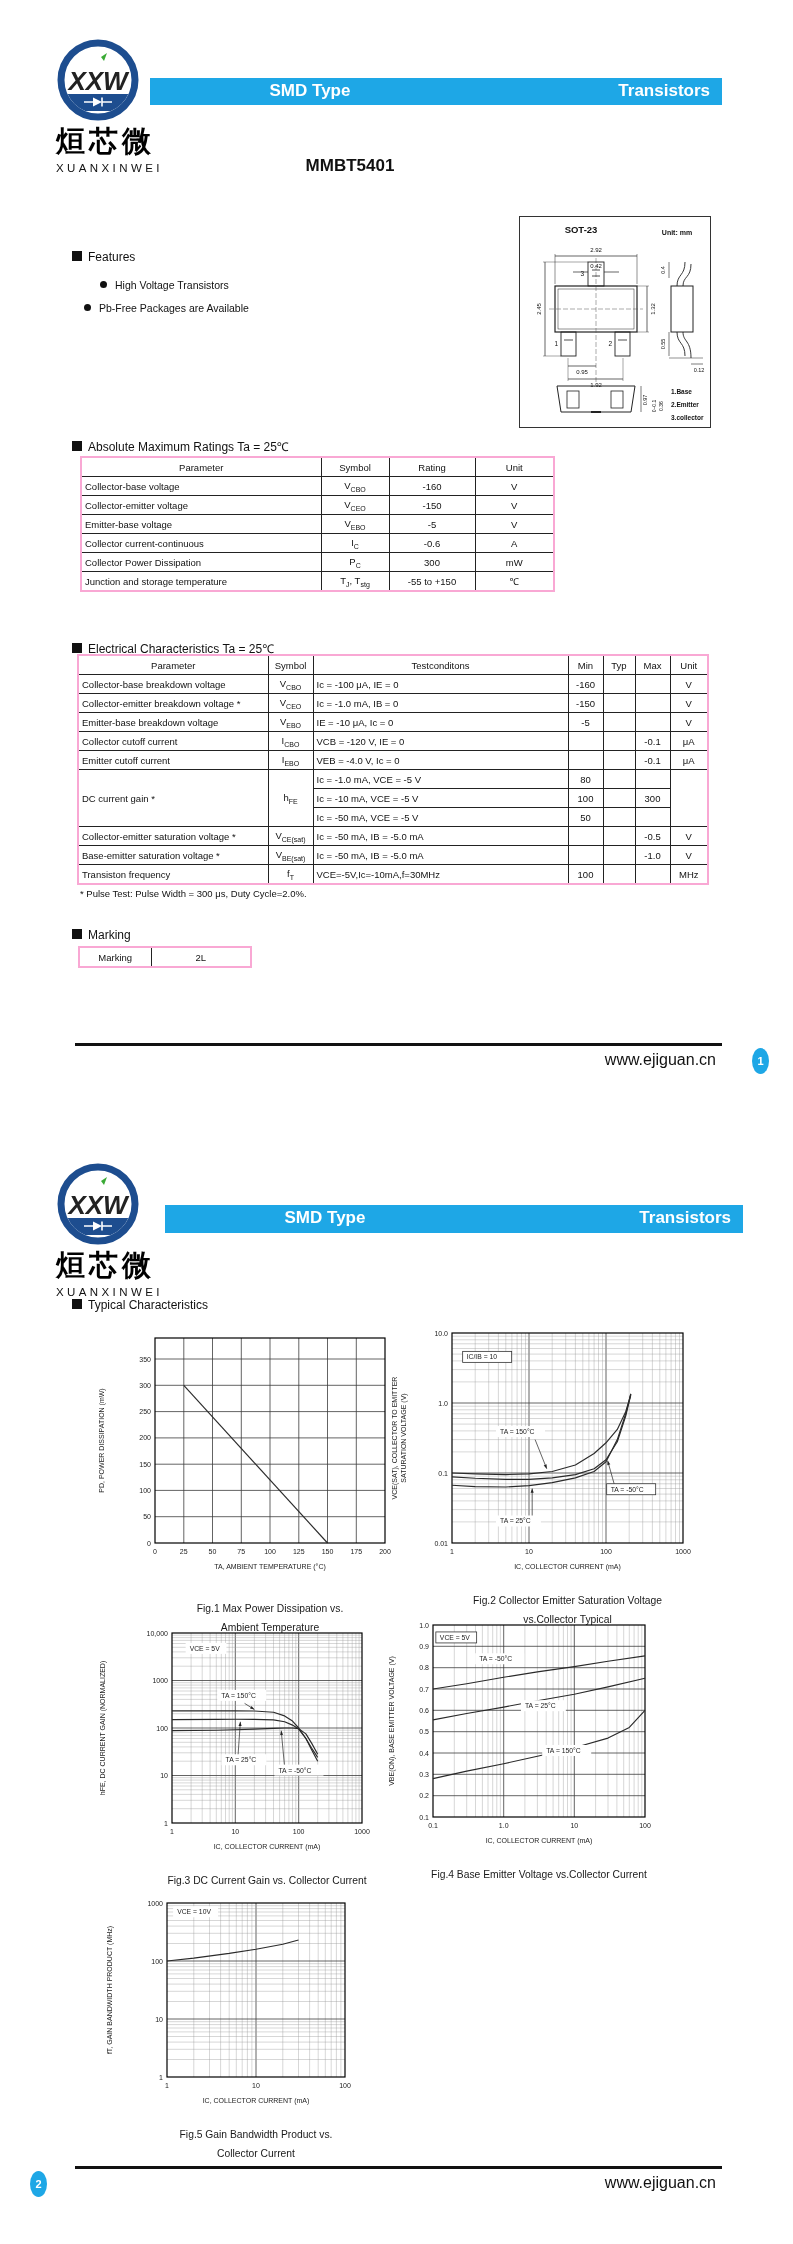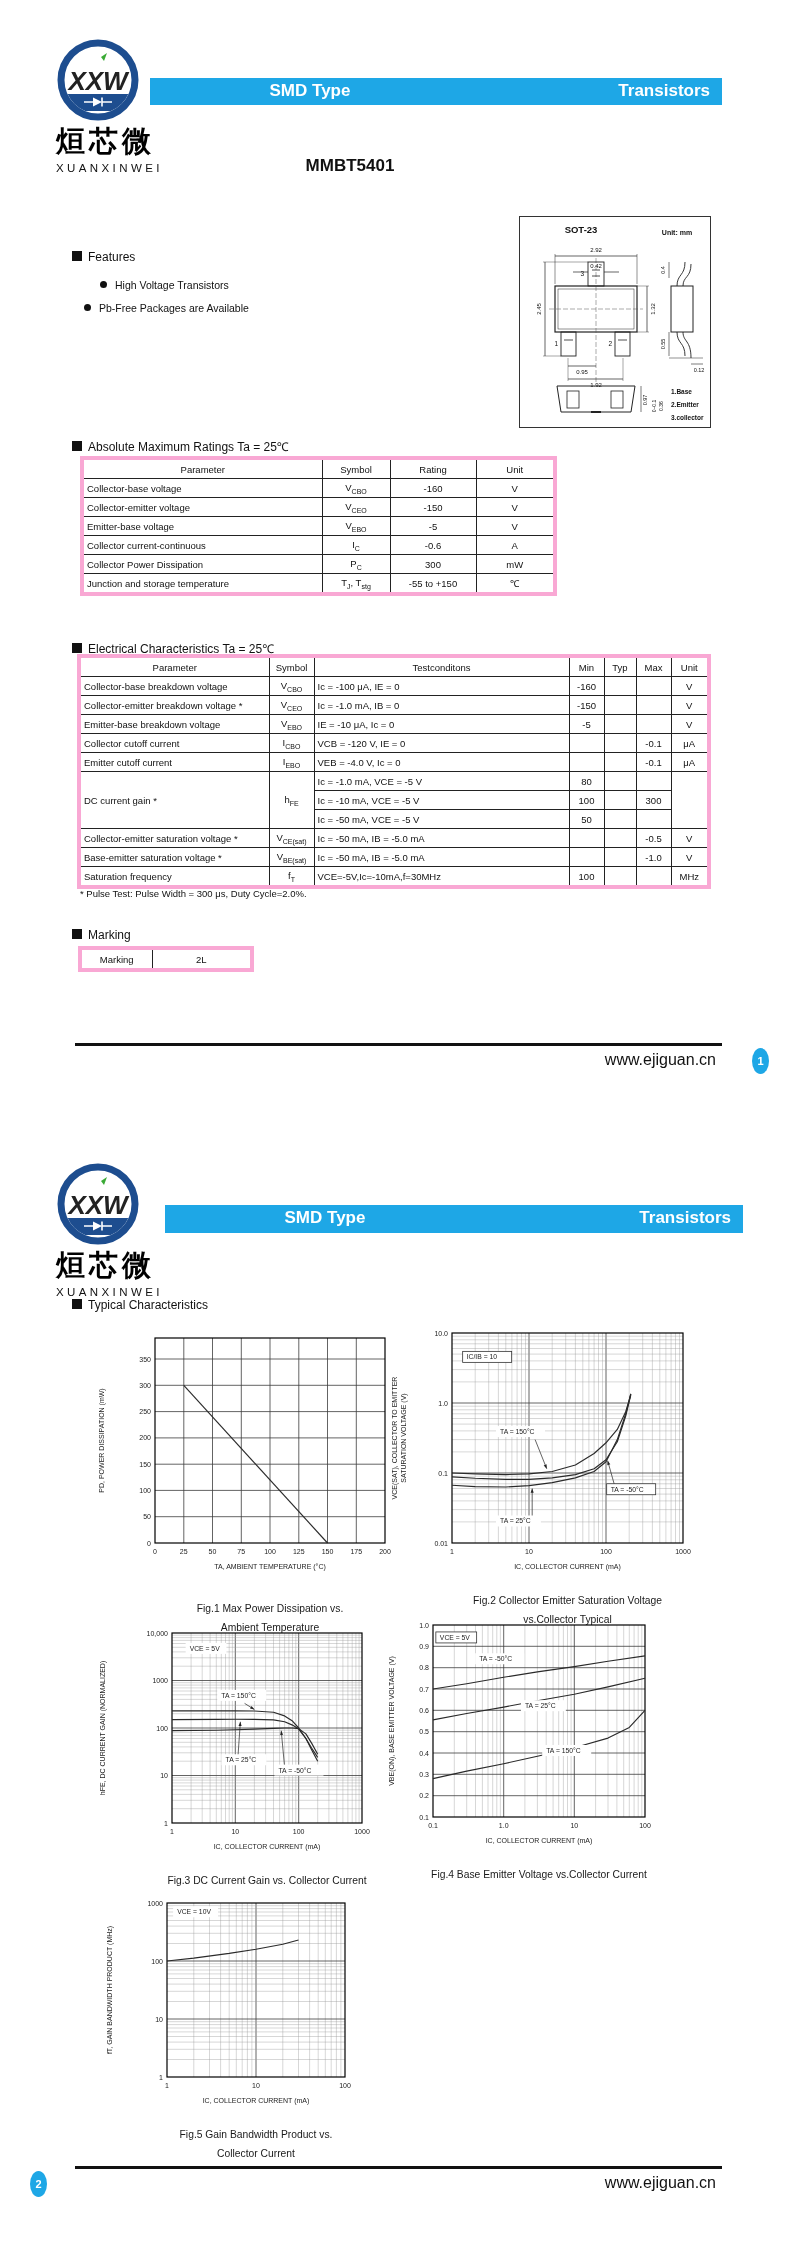--- a/index.html
+++ b/index.html
@@ -13,21 +13,21 @@
   .banner{position:absolute;height:27px;background:#1ea7e6;color:#fff;}
   .banner .bl{position:absolute;left:0;top:3px;width:320px;text-align:center;font-size:17px;font-weight:600;}
   .banner .br{position:absolute;right:12px;top:3px;font-size:17px;font-weight:600;}
   .doctitle{position:absolute;left:60px;width:580px;text-align:center;font-size:17px;font-weight:bold;color:#111;}
   .sechead{position:absolute;font-size:12px;color:#111;}
   .sechead .sq{display:inline-block;width:10px;height:10px;background:#111;margin-right:6px;}
   .feat{position:absolute;font-size:10.5px;color:#111;}
   .feat .dot{display:inline-block;width:7px;height:7px;border-radius:50%;background:#111;margin-right:8px;vertical-align:1px;}
   
   table.tbl{border-collapse:collapse;font-size:9.5px;color:#111;table-layout:fixed;}
-  table.tbl{border:4px solid #f9a8d4;}
+  table.tbl{border:2px solid #f9a8d4;}
   table.tbl td{border:1px solid #222;padding:0 3px;height:18px;overflow:hidden;white-space:nowrap;}
   table.tbl td.c{text-align:center;}
   table.tbl td.l{text-align:left;}
   sub.sb{font-size:7px;}
   .footnote{position:absolute;font-size:9.5px;color:#111;}
   
   .footline{position:absolute;height:3px;background:#111;}
   .foot-url{position:absolute;left:16px;width:700px;text-align:right;font-size:16px;color:#111;}
   .pagebadge{position:absolute;width:17px;height:26px;border-radius:50%;background:#1ea7e6;color:#fff;
              font-size:11px;font-weight:bold;text-align:center;line-height:26px;}
@@ -312,21 +312,21 @@
           <tr>
             <td class="l">Base-emitter saturation voltage *</td>
             <td class="c">V<sub class="sb">BE(sat)</sub></td>
             <td class="l">Ic = -50 mA, IB = -5.0 mA</td>
             <td class="c"></td>
             <td class="c"></td>
             <td class="c">-1.0</td>
             <td class="c">V</td>
           </tr>
           <tr>
-            <td class="l">Saturation frequency</td>
+            <td class="l">Transiston frequency</td>
             <td class="c">f<sub class="sb">T</sub></td>
             <td class="l">VCE=-5V,Ic=-10mA,f=30MHz</td>
             <td class="c">100</td>
             <td class="c"></td>
             <td class="c"></td>
             <td class="c">MHz</td>
           </tr>
         </tbody>
       </table>
     </div>

